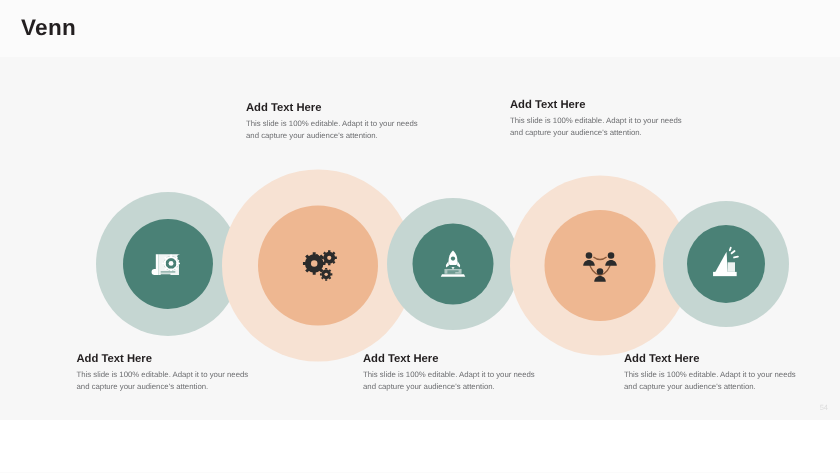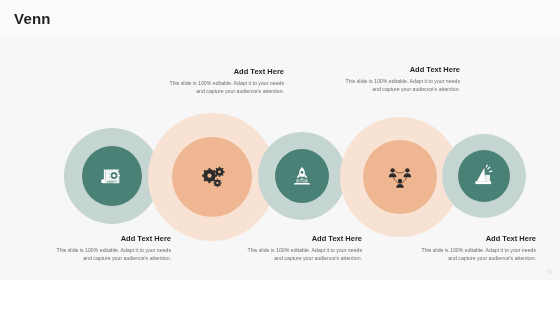--- a/index.html
+++ b/index.html
@@ -48,21 +48,21 @@
   .icon-wrap {
     width: 26px;
     height: 26px;
     display: block;
   }
   .icon-wrap svg { display: block; width: 100%; height: 100%; }
 
   .text-block {
     position: absolute;
     width: 120px;
-    text-align: right;
+    text-align: left;
   }
   .tb-heading {
     font-size: 7.5px;
     font-weight: bold;
     color: #231f20;
     margin: 0 0 3px 0;
     line-height: 1.2;
   }
   .tb-body {
     font-size: 5.2px;

